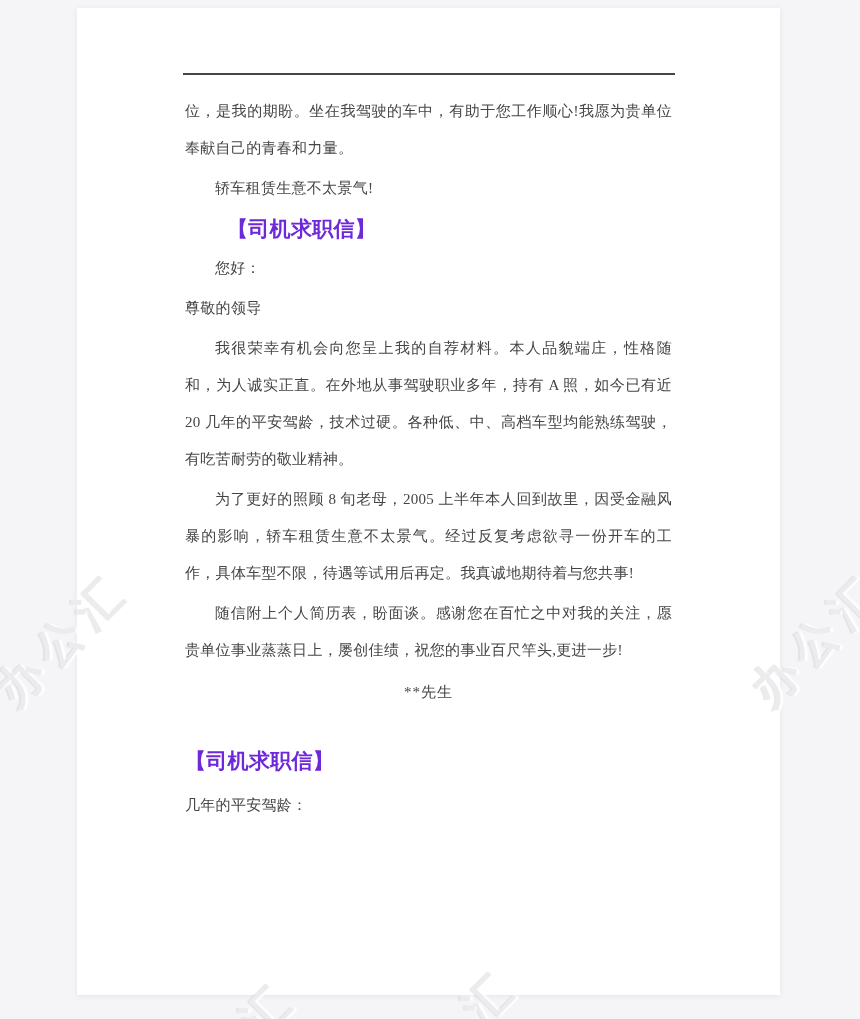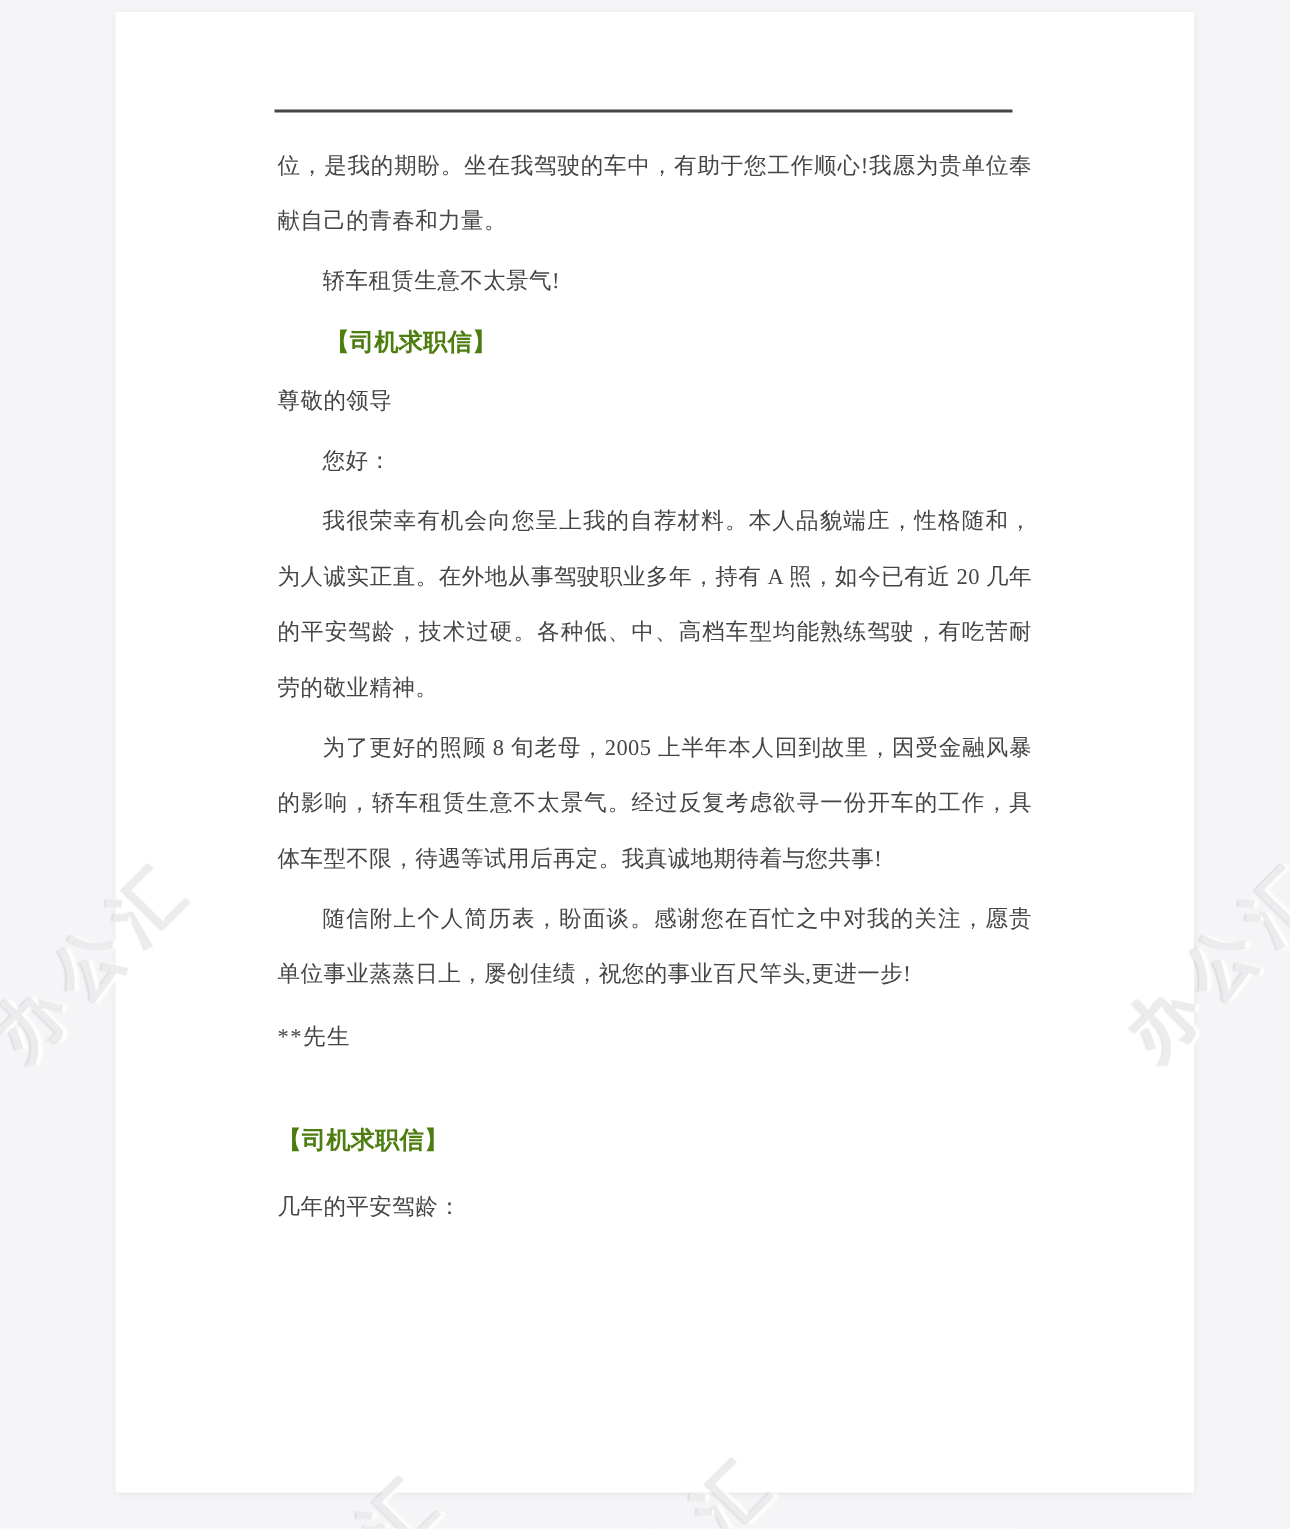--- a/index.html
+++ b/index.html
@@ -12,21 +12,20 @@
   }
   .canvas { position: absolute; inset: 0; }
 
   .page {
     position: absolute;
     left: 77px; top: 8px;
     width: 703px; height: 987px;
     background: #ffffff;
     box-shadow: 0 1px 6px rgba(0,0,0,0.07);
     z-index: 1;
-    padding-left: 16px;
   }
   .header-rule {
     position: absolute;
     left: 106px; top: 65px;
     width: 492px; height: 0;
     border-top: 2px solid #454545;
   }
   .content {
     position: absolute;
     left: 108px; right: 108px;
@@ -34,26 +33,26 @@
   }
   .para {
     margin: 0 0 3px 0;
     font-size: 15px;
     line-height: 37px;
     color: #454548;
     text-align: justify;
     letter-spacing: 0.3px;
   }
   .para.indent { text-indent: 2em; }
-  .para.right { text-align: left; margin-top: 5px; letter-spacing: 1px; }
+  .para.right { text-align: center; margin-top: 5px; letter-spacing: 1px; }
   .para.bold {
     font-family: "Liberation Sans", "DejaVu Sans", sans-serif;
     font-weight: 700;
-    font-size: 16px;
-    color: #4d7c0f;
+    font-size: 21px;
+    color: #6d28d9;
   }
   .para.space-before { margin-top: 31px; margin-bottom: 8px; }
 
   .watermark {
     position: absolute;
     z-index: 5;
     transform: translate(-50%, -50%) rotate(-45deg);
     font-family: "Liberation Sans", "DejaVu Sans", sans-serif;
     font-weight: 700;
     font-size: 46px;
@@ -85,22 +84,22 @@
   <div class="watermark wm-bottom-center">
     <span>办公汇</span>
   </div>
 
   <div class="page">
     <div class="header-rule"></div>
     <div class="content">
         <p class="para">位，是我的期盼。坐在我驾驶的车中，有助于您工作顺心!我愿为贵单位奉献自己的青春和力量。</p>
         <p class="para indent">轿车租赁生意不太景气!</p>
         <p class="para indent bold">【司机求职信】</p>
+        <p class="para indent">您好：</p>
         <p class="para">尊敬的领导</p>
-        <p class="para indent">您好：</p>
         <p class="para indent">我很荣幸有机会向您呈上我的自荐材料。本人品貌端庄，性格随和，为人诚实正直。在外地从事驾驶职业多年，持有 A 照，如今已有近 20 几年的平安驾龄，技术过硬。各种低、中、高档车型均能熟练驾驶，有吃苦耐劳的敬业精神。</p>
         <p class="para indent">为了更好的照顾 8 旬老母，2005 上半年本人回到故里，因受金融风暴的影响，轿车租赁生意不太景气。经过反复考虑欲寻一份开车的工作，具体车型不限，待遇等试用后再定。我真诚地期待着与您共事!</p>
         <p class="para indent">随信附上个人简历表，盼面谈。感谢您在百忙之中对我的关注，愿贵单位事业蒸蒸日上，屡创佳绩，祝您的事业百尺竿头,更进一步!</p>
         <p class="para right">**先生</p>
         <p class="para bold space-before">【司机求职信】</p>
         <p class="para">几年的平安驾龄：</p>
       </div>
   </div>
 
 </div>

